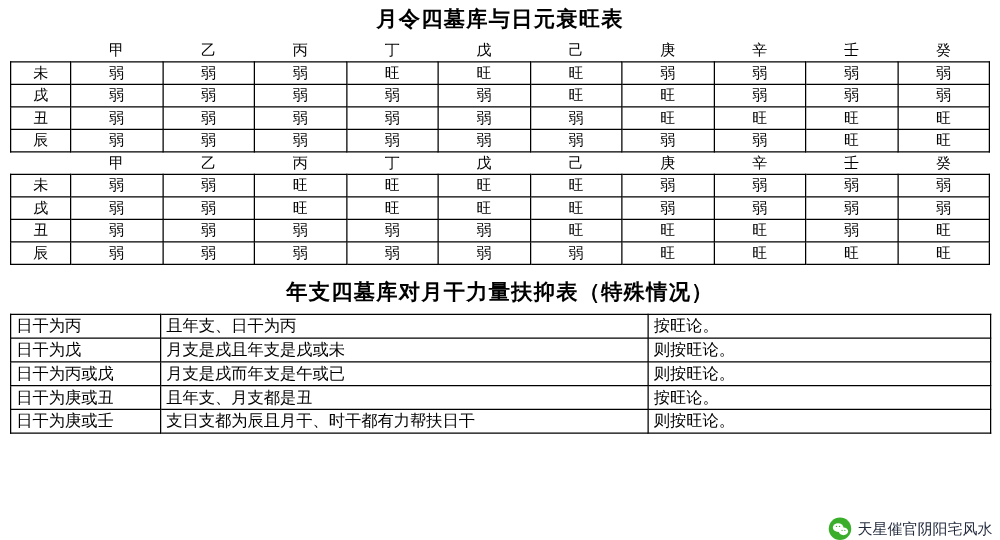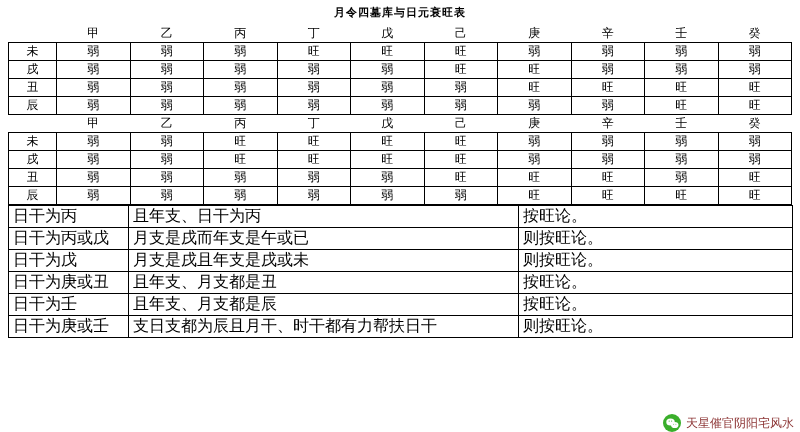--- a/index.html
+++ b/index.html
@@ -17,21 +17,21 @@
   }
   .page {
     width: 800px;
     height: 432px;
     position: relative;
     box-sizing: border-box;
     padding: 0;
   }
   .title {
     text-align: center;
-    font-size: 11px;
+    font-size: 17px;
     font-weight: bold;
     letter-spacing: 1px;
     line-height: 1.2;
   }
   .title-1 { margin-top: 6px; margin-bottom: 6px; }
   .title-2 { margin-top: 10px; margin-bottom: 6px; }
   .title-3 { margin-top: 12px; margin-bottom: 6px; }
 
   table {
     border-collapse: collapse;
@@ -68,21 +68,21 @@
 
   
   table.special {
     border-collapse: collapse;
     table-layout: fixed;
     width: 784px;
     margin: 0 8px;
   }
   table.special td {
     border: 1px solid #000000;
-    font-size: 16px;
+    font-size: 13px;
     height: 18px;
     padding: 0 4px;
     text-align: left;
     vertical-align: middle;
   }
   col.sp1 { width: 120px; }
   col.sp2 { width: 390px; }
   col.sp3 { width: 274px; }
 
   
@@ -100,21 +100,21 @@
     height: 18px;
     border-radius: 50%;
     background: #2aa81a;
     display: flex;
     align-items: center;
     justify-content: center;
   }
   .wm-circle svg { display: block; }
   .wm-text {
     font-size: 12px;
-    color: #7f1d1d;
+    color: #0f172a;
     font-family: "Liberation Sans", sans-serif;
     white-space: nowrap;
   }
 </style>
 </head>
 <body>
 
 <div class="page">
 
   <div class="title title-1">月令四墓库与日元衰旺表</div>
@@ -279,51 +279,47 @@
         <td>弱</td>
         <td>弱</td>
         <td>旺</td>
         <td>旺</td>
         <td>旺</td>
         <td>旺</td>
       </tr>
     </tbody>
   </table>
 
+  <div class="title title-3">年支四墓库对月干力量扶抑表（特殊情况）</div>
 
   <table class="special">
     <colgroup>
       <col class="sp1">
         <col class="sp2">
         <col class="sp3">
     </colgroup>
     <tbody>
       <tr>
         <td>日干为丙</td>
         <td>且年支、日干为丙</td>
         <td>按旺论。</td>
       </tr>
       <tr>
+        <td>日干为戊</td>
+        <td>月支是戌且年支是戌或未</td>
+        <td>则按旺论。</td>
+      </tr>
+      <tr>
         <td>日干为丙或戊</td>
         <td>月支是戌而年支是午或已</td>
         <td>则按旺论。</td>
       </tr>
       <tr>
-        <td>日干为戊</td>
-        <td>月支是戌且年支是戌或未</td>
-        <td>则按旺论。</td>
-      </tr>
-      <tr>
         <td>日干为庚或丑</td>
         <td>且年支、月支都是丑</td>
-        <td>按旺论。</td>
-      </tr>
-      <tr>
-        <td>日干为壬</td>
-        <td>且年支、月支都是辰</td>
         <td>按旺论。</td>
       </tr>
       <tr>
         <td>日干为庚或壬</td>
         <td>支日支都为辰且月干、时干都有力帮扶日干</td>
         <td>则按旺论。</td>
       </tr>
     </tbody>
   </table>
 

